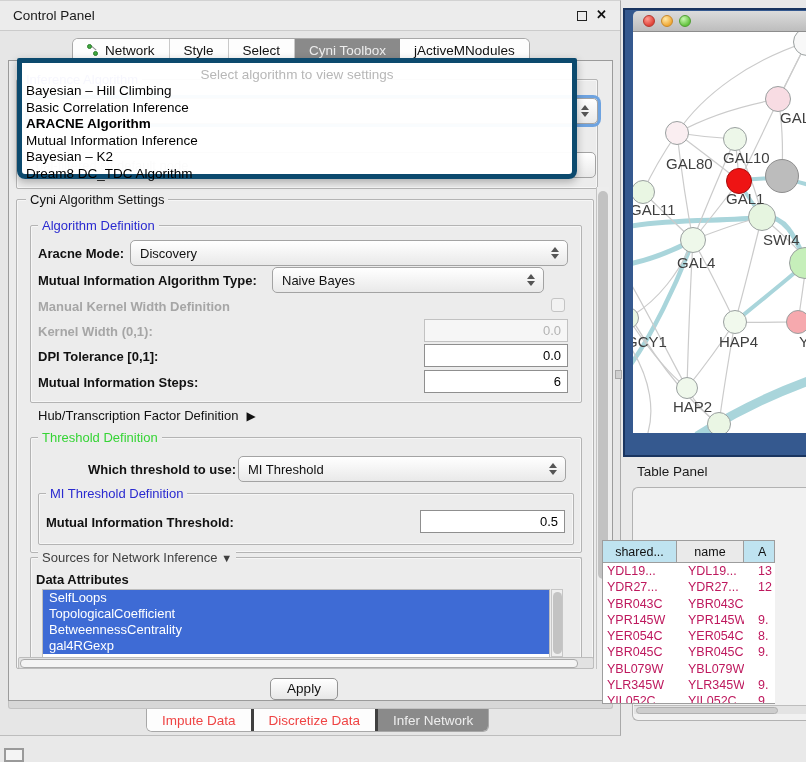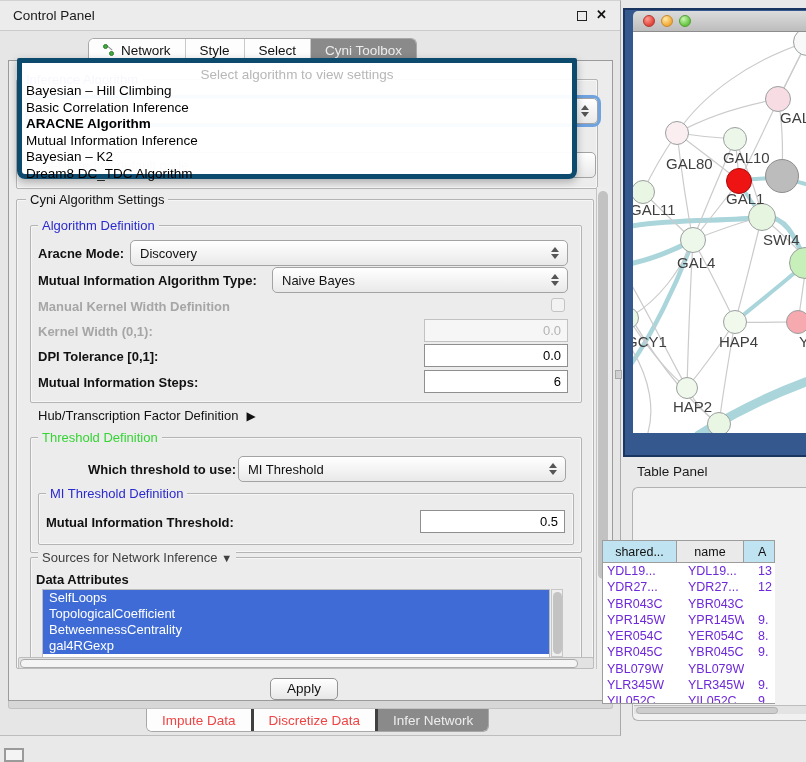--- a/index.html
+++ b/index.html
@@ -8,21 +8,21 @@
   .abs { position:absolute; }
 
   
   #control-window { left:0; top:0; width:621px; height:736px; background:#e6e6e6; border-right:1px solid #a9a9a9; border-bottom:1px solid #bdbdbd; border-top:1px solid #d2d2d2; }
   #cp-titlebar { left:0; top:0; width:100%; height:30px; background:#ececec; border-bottom:1px solid #cbcbcb; }
   #cp-title { left:13px; top:7px; font-size:13.5px; color:#1a1a1a; }
   #float-icon { left:577px; top:10px; width:10px; height:10px; border:1.6px solid #222; background:transparent; }
   #close-icon { left:596px; top:6px; font-size:13px; font-weight:bold; color:#111; }
 
   
-  #top-tabs { left:88px; top:37px; height:23px; display:flex; align-items:stretch; border:1px solid #a8a8a8; border-bottom:none; border-radius:6px 6px 0 0; background:#fdfdfd; overflow:hidden; z-index:3; }
+  #top-tabs { left:72px; top:37px; height:23px; display:flex; align-items:stretch; border:1px solid #a8a8a8; border-bottom:none; border-radius:6px 6px 0 0; background:#fdfdfd; overflow:hidden; z-index:3; }
   .tab { padding:0 14px; display:flex; align-items:center; gap:5px; font-size:13.5px; color:#111; border-right:1px solid #c9c9c9; background:#fdfdfd; white-space:nowrap; }
   .tab:last-child { border-right:none; }
   .tab.selected { background:#8a8a8a; color:#ededed; border-right:none; }
 
   
   #content-panel { left:8px; top:59px; width:605px; height:641px; background:#ececec; border:1px solid #9b9b9b; }
   #bottom-gutter { left:8px; top:700px; width:605px; height:8px; background:#d7d7d7; border:1px solid #c2c2c2; border-top:none; border-radius:0 0 3px 3px; }
 
   
   .groupbox { position:absolute; border:1px solid #b4b4b4; border-radius:2px; box-shadow:inset 0 0 0 1px rgba(255,255,255,.55); }
@@ -106,21 +106,21 @@
   #tp-toolbar { left:632px; top:493px; width:174px; height:44px; }
 
   #tp-table { left:602px; top:540px; width:173px; height:164px; background:#fff; border:1px solid #9d9d9d; border-right:none; overflow:hidden; }
   .thead { display:flex; height:22px; border-bottom:1px solid #9d9d9d; }
   .th { border-right:1px solid #9d9d9d; font-size:12.5px; display:flex; align-items:center; justify-content:center; background:#eaeaea; overflow:hidden; white-space:nowrap; }
   .th.hl { background:#bfe3f0; }
   .th:nth-child(1) { width:74px; }
   .th:nth-child(2) { width:67px; }
   .th:nth-child(3) { flex:1; justify-content:flex-start; padding-left:14px; }
   .trow { display:flex; height:16.3px; font-size:12.5px; }
-  .td { overflow:hidden; white-space:nowrap; padding-left:4px; line-height:16.3px; color:#6d28d9; }
+  .td { overflow:hidden; white-space:nowrap; padding-left:4px; line-height:16.3px; color:#be185d; }
   .td:nth-child(1) { width:74px; }
   .td:nth-child(2) { width:67px; padding-left:11px; }
   .td:nth-child(3) { flex:1; padding-left:14px; }
   #tp-hscroll { left:634px; top:705px; width:172px; height:9px; background:#e3e3e3; border-top:1px solid #bdbdbd; }
   #tp-hthumb { left:636px; top:706.5px; width:142px; height:7px; background:#cdcdcd; border:1px solid #b0b0b0; border-radius:4px; }
 
   
   #net-tab-icon { width:13px; height:13px; position:relative; display:inline-block; }
   #net-tab-icon i { position:absolute; width:5px; height:5px; border-radius:50%; background:#3faa3f; border:1px solid #2c7d2c; }
   #net-tab-icon i:nth-child(1){ left:0; top:0; }
@@ -146,20 +146,23 @@
         <span>Network</span>
       </div>
       <div class="tab">
         <span>Style</span>
       </div>
       <div class="tab">
         <span>Select</span>
       </div>
       <div class="tab selected">
         <span>Cyni Toolbox</span>
+      </div>
+      <div class="tab">
+        <span>jActiveMNodules</span>
       </div>
     </div>
   <div class="abs" id="content-panel"></div>
   <div class="abs" id="bottom-gutter"></div>
 
   <div class="groupbox" id="hidden-group"></div>
   <div class="grouptitle abs" id="hidden-title">Inference Algorithm</div>
   <div class="combo" id="hidden-combo1">
       <span class="spin">
         <i class="up"></i>
@@ -191,21 +194,21 @@
   <div class="lbl" style="left:38px; top:245px;">Aracne Mode:</div>
   <div class="combo" style="left:130px; top:239px; width:438px;">
       <span>Discovery</span>
       <span class="spin">
         <i class="up"></i>
         <i class="dn"></i>
       </span>
     </div>
 
   <div class="lbl" style="left:38px; top:272px;">Mutual Information Algorithm Type:</div>
-  <div class="combo" style="left:272px; top:266px; width:296px;">
+  <div class="combo" style="left:272px; top:266px; width:272px;">
       <span>Naive Bayes</span>
       <span class="spin">
         <i class="up"></i>
         <i class="dn"></i>
       </span>
     </div>
 
   <div class="lbl dis" style="left:38px; top:298px;">Manual Kernel Width Definition</div>
   <div class="abs" id="kernel-check"></div>
 

